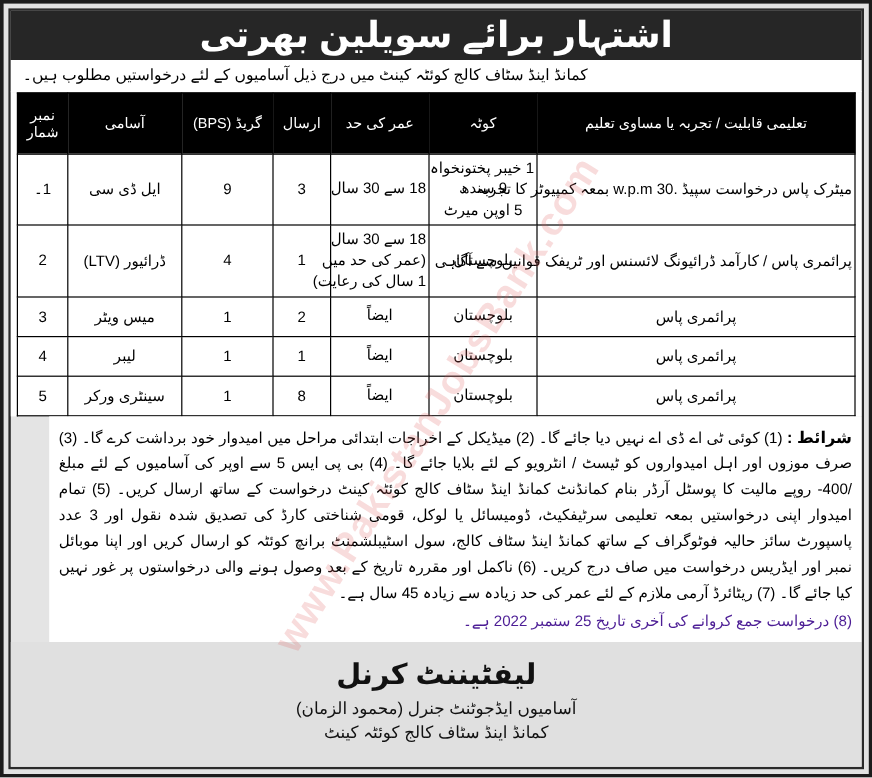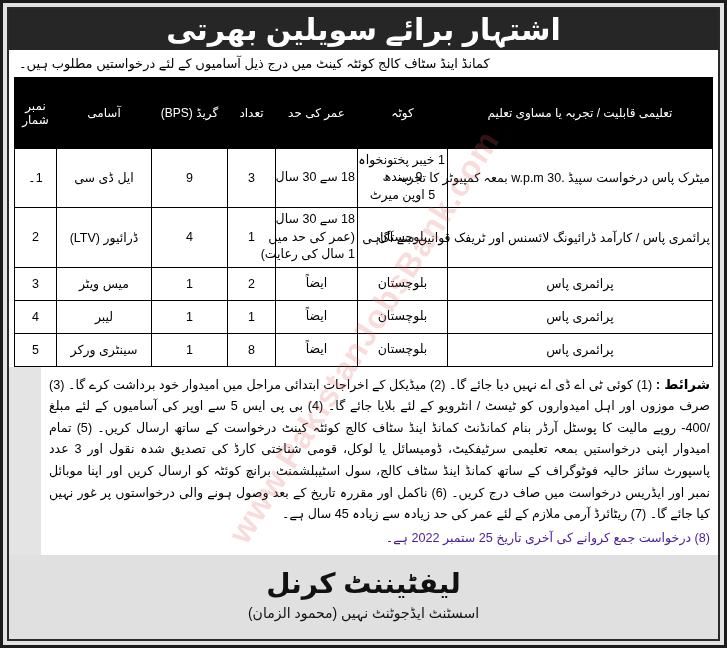--- a/index.html
+++ b/index.html
@@ -84,21 +84,21 @@
     font-size: 12.5px;
     padding: 3px 2px;
     color: #000;
   }
   table.jobs thead th {
     background: #000000;
     color: #ffffff;
     font-weight: normal;
     font-size: 12px;
     height: 30px;
-    padding: 20px 2px;
+    padding: 10px 2px;
   }
   table.jobs tbody td {
     height: 26px;
   }
   .col-sr    { width: 42px; }
   .col-post  { width: 95px; }
   .col-bps   { width: 76px; }
   .col-num   { width: 48px; }
   .col-age   { width: 82px; }
   .col-quota { width: 90px; }
@@ -154,21 +154,21 @@
     text-align: center;
     direction: rtl;
     flex: 1 1 auto;
     display: flex;
     flex-direction: column;
     align-items: center;
     justify-content: center;
     padding-bottom: 4px;
   }
   .footer .rank {
-    font-size: 28px;
+    font-size: 24px;
     font-weight: bold;
     line-height: 1.2;
     color: #111;
     margin-bottom: 2px;
   }
   .footer .designation {
     font-size: 14px;
     line-height: 1.45;
     color: #111;
   }
@@ -222,21 +222,21 @@
           <col class="col-num">
           <col class="col-bps">
           <col class="col-post">
           <col class="col-sr">
         </colgroup>
         <thead>
           <tr>
             <th>تعلیمی قابلیت / تجربہ یا مساوی تعلیم</th>
             <th>کوٹہ</th>
             <th>عمر کی حد</th>
-            <th>تعداد</th>
+            <th>ارسال</th>
             <th>گریڈ (BPS)</th>
             <th>آسامی</th>
             <th>نمبر شمار</th>
           </tr>
         </thead>
         <tbody id="jobs-body">
             <tr>
               <td class="edu-cell">میٹرک پاس درخواست سپیڈ .30 w.p.m بمعہ کمپیوٹر کا تجربہ</td>
               <td class="quota-cell cell-lines">
                 <span>1 خیبر پختونخواہ</span>
@@ -309,21 +309,22 @@
       </table>
     </div>
 
     <div class="conditions">
       <div class="cond-body"><span class="cond-heading">شرائط :</span> <span>(1) کوئی ٹی اے ڈی اے نہیں دیا جائے گا۔ (2) میڈیکل کے اخراجات ابتدائی مراحل میں امیدوار خود برداشت کرے گا۔ (3) صرف موزوں اور اہل امیدواروں کو ٹیسٹ / انٹرویو کے لئے بلایا جائے گا۔ (4) بی پی ایس 5 سے اوپر کی آسامیوں کے لئے مبلغ /400- روپے مالیت کا پوسٹل آرڈر بنام کمانڈنٹ کمانڈ اینڈ سٹاف کالج کوئٹہ کینٹ درخواست کے ساتھ ارسال کریں۔ (5) تمام امیدوار اپنی درخواستیں بمعہ تعلیمی سرٹیفکیٹ، ڈومیسائل یا لوکل، قومی شناختی کارڈ کی تصدیق شدہ نقول اور 3 عدد پاسپورٹ سائز حالیہ فوٹوگراف کے ساتھ کمانڈ اینڈ سٹاف کالج، سول اسٹیبلشمنٹ برانچ کوئٹہ کو ارسال کریں اور اپنا موبائل نمبر اور ایڈریس درخواست میں صاف درج کریں۔ (6) ناکمل اور مقررہ تاریخ کے بعد وصول ہونے والی درخواستوں پر غور نہیں کیا جائے گا۔ (7) ریٹائرڈ آرمی ملازم کے لئے عمر کی حد زیادہ سے زیادہ 45 سال ہے۔</span></div>
       <div class="cond-last">(8) درخواست جمع کروانے کی آخری تاریخ 25 ستمبر 2022 ہے۔</div>
     </div>
 
     <div class="footer">
       <div class="rank">لیفٹیننٹ کرنل</div>
-      <div class="designation">اسسٹنٹ ایڈجوٹنٹ نہیں (محمود الزمان)</div>
+      <div class="designation">آسامیوں ایڈجوٹنٹ جنرل (محمود الزمان)</div>
+      <div class="org">کمانڈ اینڈ سٹاف کالج کوئٹہ کینٹ</div>
     </div>
 
   </div>
 
   <div class="watermark">
     <div class="wm-text">www.PakistanJobsBank.com</div>
   </div>
 </div>
 
 </body></html>

